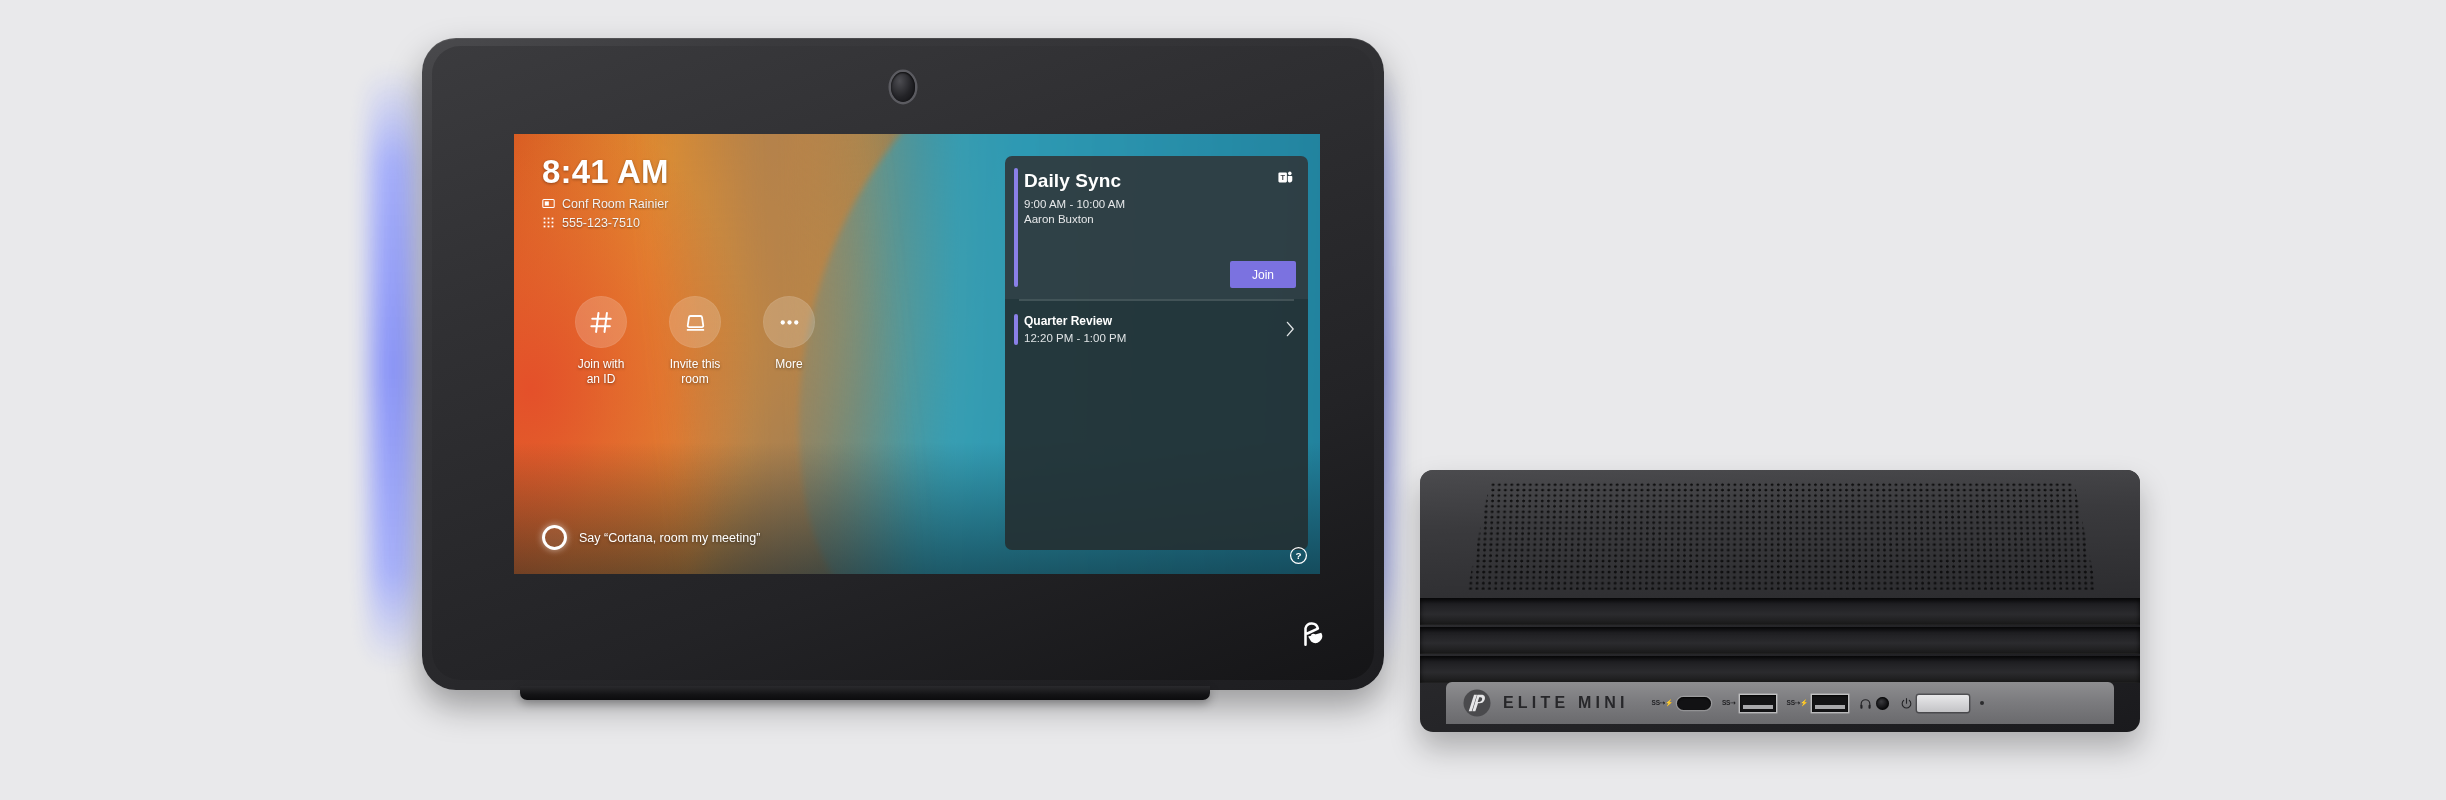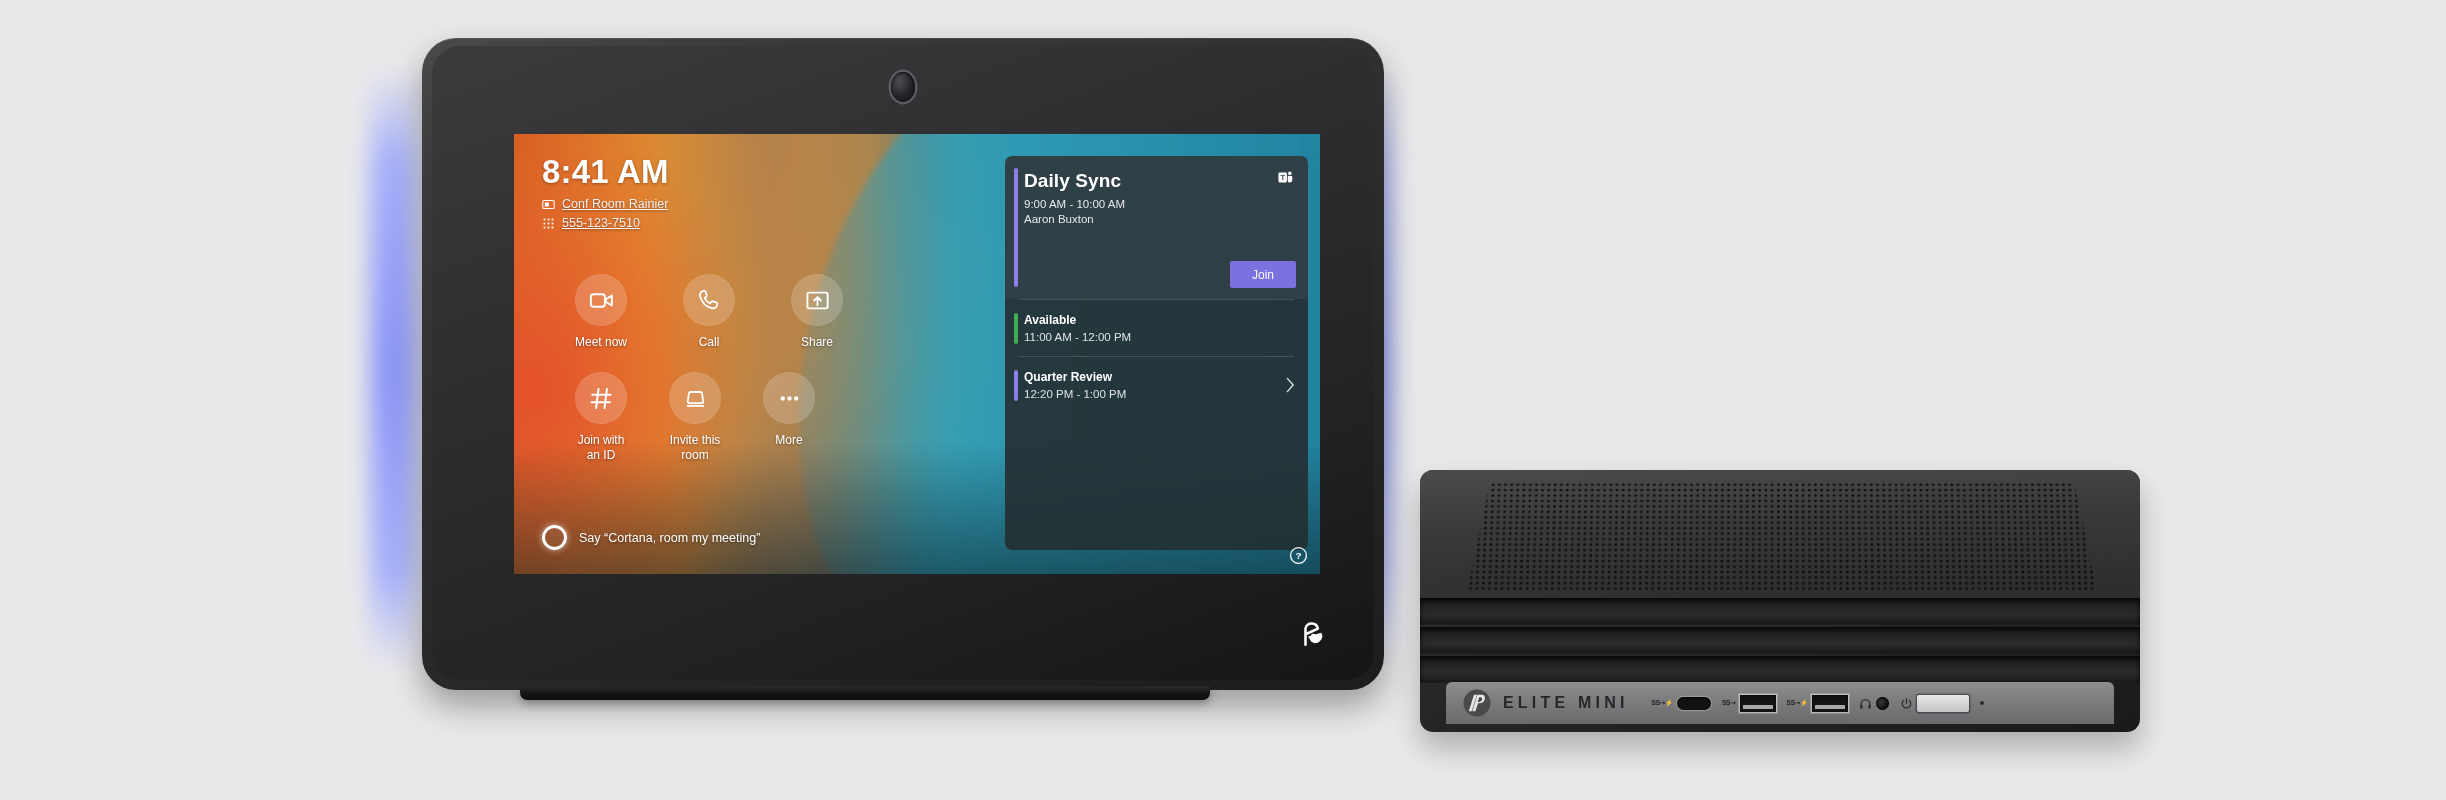--- a/index.html
+++ b/index.html
@@ -74,22 +74,22 @@
   }
   .bg-dark-bot {
     position: absolute; left: 0; bottom: 0; width: 100%; height: 30%;
     background: linear-gradient(to bottom, rgba(10,26,32,0) 0%, rgba(8,22,28,.5) 100%);
   }
 
   
   .left-col { position: absolute; left: 28px; top: 20px; width: 380px; color: #fff; }
   .clock { font-size: 33px; font-weight: 700; letter-spacing: .2px;
            text-shadow: 0 1px 3px rgba(0,0,0,.35); line-height: 1.1; }
-  .meta-row { display: flex; align-items: flex-end; gap: 7px; margin-top: 7px;
-              font-size: 12.5px; color: #f4f2f0; text-shadow: 0 1px 2px rgba(0,0,0,.4); text-decoration: underline; }
+  .meta-row { display: flex; align-items: flex-start; gap: 7px; margin-top: 7px;
+              font-size: 12.5px; color: #f4f2f0; text-shadow: 0 1px 2px rgba(0,0,0,.4); }
   .meta-row.second { margin-top: 5px; }
   .mini-icon { width: 13px; height: 13px; flex: 0 0 13px; display: block; }
 
   .actions { position: absolute; left: 48px; top: 140px; width: 330px; }
   .action-row { display: flex; gap: 30px; }
   .action-row.row2 { margin-top: 22px; gap: 16px; }
   .action { width: 78px; text-align: center; }
   .act-circle {
     width: 52px; height: 52px; margin: 0 auto; border-radius: 50%;
     background: rgba(255,255,255,.19);
@@ -252,51 +252,20 @@
                   <rect x="2" y="11.8" width="2.2" height="2.2"></rect>
                     <rect x="6.9" y="11.8" width="2.2" height="2.2"></rect>
                     <rect x="11.8" y="11.8" width="2.2" height="2.2"></rect>
                 </g>
               </svg>
               <span>555-123-7510</span>
             </div>
           </div>
 
           <div class="actions">
-            <div class="action-row">
-
-              <div class="action">
-                <div class="act-circle">
-                  <svg viewBox="0 0 24 24">
-                    <rect x="2.5" y="6.5" width="12.5" height="11" rx="2.4" fill="none" stroke="#fff" stroke-width="1.7"></rect>
-                    <path d="M15.6 11 L21.2 7.6 V16.4 L15.6 13 Z" fill="none" stroke="#fff" stroke-width="1.7" stroke-linejoin="round"></path>
-                  </svg>
-                </div>
-                <div class="act-label">Meet now</div>
-              </div>
-
-              <div class="action">
-                <div class="act-circle">
-                  <svg viewBox="0 0 24 24">
-                    <path d="M7.2 3.4c1 0 1.4.5 1.6 1.3l.7 2.5c.2.8 0 1.3-.6 1.7l-1.2.8c1 2.3 2.6 3.9 4.9 4.9l.8-1.2c.4-.6.9-.8 1.7-.6l2.5.7c.8.2 1.3.6 1.3 1.6 0 2.6-2 4.3-4.3 3.8C9.1 18 5.4 14.3 3.6 8.2 3 5.6 4.6 3.4 7.2 3.4Z" fill="none" stroke="#fff" stroke-width="1.6" stroke-linejoin="round"></path>
-                  </svg>
-                </div>
-                <div class="act-label">Call</div>
-              </div>
-
-              <div class="action">
-                <div class="act-circle">
-                  <svg viewBox="0 0 24 24">
-                    <rect x="3" y="5" width="18" height="14" rx="1.6" fill="none" stroke="#fff" stroke-width="1.7"></rect>
-                    <path d="M12 16V9m0 0-3 3m3-3 3 3" fill="none" stroke="#fff" stroke-width="1.7" stroke-linecap="round" stroke-linejoin="round"></path>
-                  </svg>
-                </div>
-                <div class="act-label">Share</div>
-              </div>
-            </div>
 
             <div class="action-row row2">
 
               <div class="action">
                 <div class="act-circle">
                   <svg viewBox="0 0 24 24">
                     <path d="M9.3 3.6 7.2 20.4M16.8 3.6l-2.1 16.8M3.8 8.6h16.4M3 15.4h16.4" fill="none" stroke="#fff" stroke-width="1.8" stroke-linecap="round"></path>
                   </svg>
                 </div>
                 <div class="act-label">
@@ -354,25 +323,20 @@
               <div class="hero-time">9:00 AM - 10:00 AM</div>
               <div class="hero-org">Aaron Buxton</div>
 
               <div class="join-btn">Join</div>
             </div>
 
             <div class="panel-list">
 
               <div class="evt-sep"></div>
 
-              <div class="evt">
-                <div class="evt-bar" style="background:#3fae50"></div>
-                <div class="evt-title">Available</div>
-                <div class="evt-time">11:00 AM - 12:00 PM</div>
-              </div>
               <div class="evt-sep"></div>
 
               <div class="evt">
                 <div class="evt-bar" style="background:#8a80e8"></div>
                 <div class="evt-title">Quarter Review</div>
                 <div class="evt-time">12:20 PM - 1:00 PM</div>
                 <svg class="evt-chev" viewBox="0 0 10 18">
                   <path d="M1.5 1.5 8 9l-6.5 7.5" fill="none" stroke="#dfe3e5" stroke-width="1.5" stroke-linecap="round" stroke-linejoin="round"></path>
                 </svg>
               </div>

